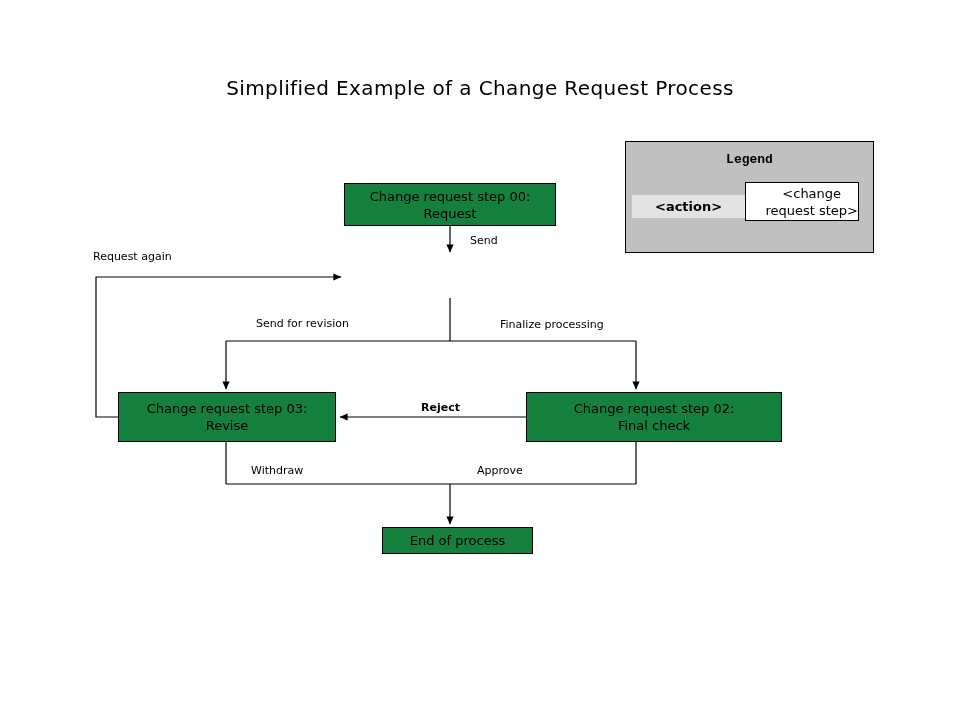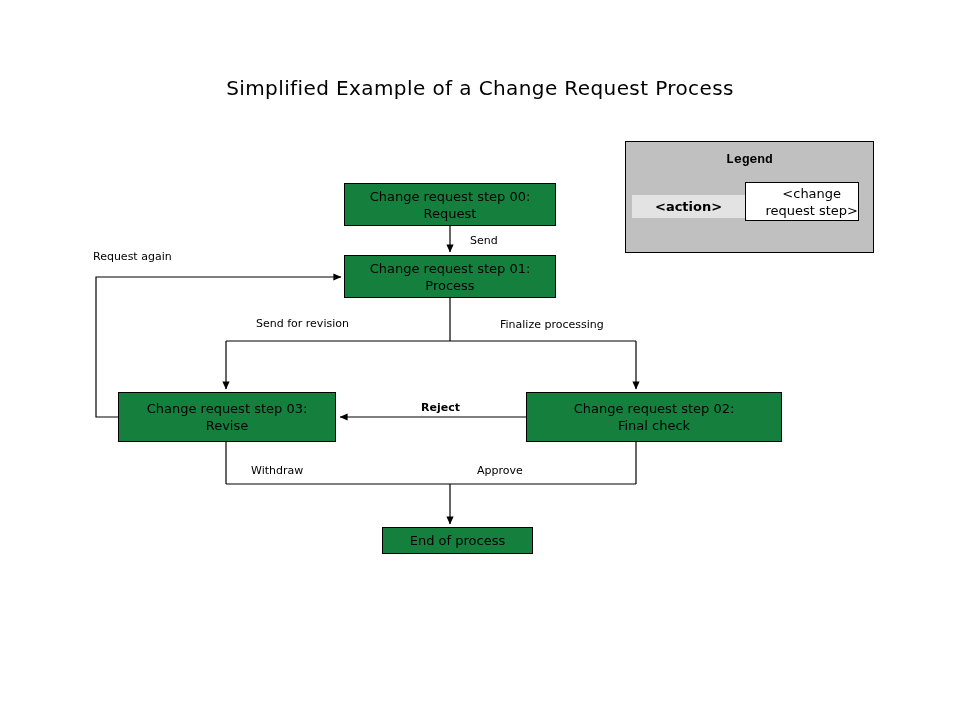--- a/index.html
+++ b/index.html
@@ -140,24 +140,20 @@
     <path d="M668,168 L668,237" stroke="#000000" stroke-width="1.2" fill="none" marker-end="url(#arrowhead)"></path>
   </svg>
 
   <div class="title">Simplified Example of a Change Request Process</div>
 
   <div class="node" style="left:344px; top:183px; width:212px; height:43px;">
     <span class="node-text">Change request step 00:
 Request</span>
   </div>
 
-  <div class="node" style="left:344px; top:255px; width:212px; height:43px;">
-    <span class="node-text">Change request step 01:
-Process</span>
-  </div>
 
   <div class="node" style="left:118px; top:392px; width:218px; height:50px;">
     <span class="node-text">Change request step 03:
 Revise</span>
   </div>
 
   <div class="node" style="left:526px; top:392px; width:256px; height:50px;">
     <span class="node-text">Change request step 02:
 Final check</span>
   </div>

